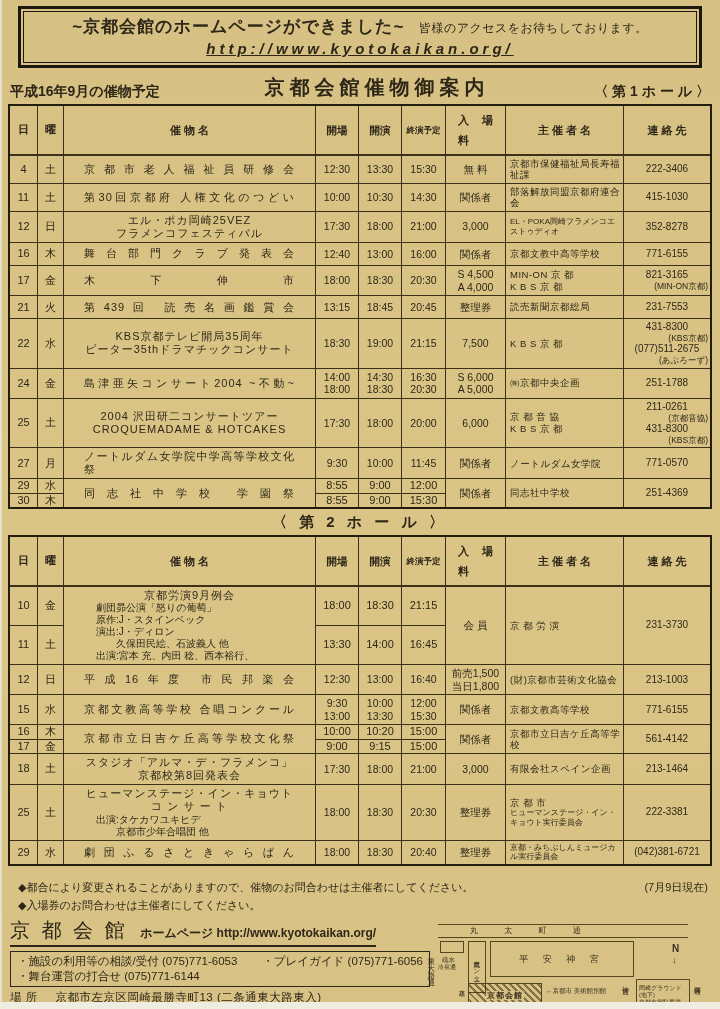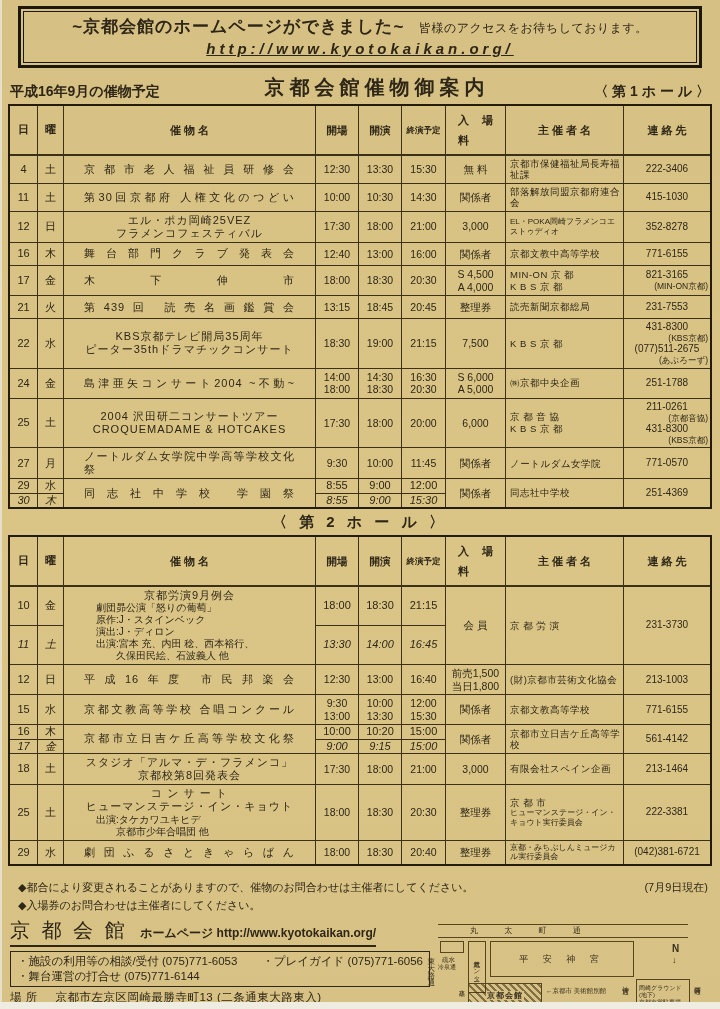--- a/index.html
+++ b/index.html
@@ -35,21 +35,21 @@
   .etable{border:2px solid #241d0e;background:transparent;}
   .t-row{display:grid;grid-template-columns:28px 26px 252px 43px 43px 44px 60px 118px auto;
          border-top:1px solid var(--ln);min-height:23px;}
   .t-row:first-child{border-top:none;}
   .t-head{font-weight:bold;border-bottom:1px solid var(--ln);}
   .c{border-right:1px solid var(--ln);display:flex;flex-direction:column;justify-content:center;
      align-items:center;padding:2px 2px;font-size:11px;line-height:1.2;}
   .c:last-child{border-right:none;}
   .c.split{padding:0;}
   .sub{flex:1 1 0;display:flex;align-items:center;justify-content:center;width:100%;}
-  .sub + .sub{border-top:1px solid var(--ln);font-style:italic;}
+  .sub + .sub{border-top:1px solid var(--ln);}
   .ct{align-items:stretch;padding:2px 4px;}
   .tm{text-align:center;letter-spacing:1px;}
   .tm.just{text-align:justify;text-align-last:justify;padding:0 16px;}
   .ts{font-size:10px;text-align:left;padding-left:28px;letter-spacing:0;}
   .tl{font-size:10.5px;}
   .cp div{font-size:10.5px;}
   .co{align-items:flex-start;padding-left:4px;}
   .co div{font-size:9.5px;letter-spacing:0.5px;text-align:left;}
   .co div.sm{font-size:8px;letter-spacing:0;}
   .cc div{font-size:10px;}
@@ -463,22 +463,22 @@
         </div>
         <div class="c split">
           <div class="sub">金</div>
           <div class="sub">土</div>
         </div>
         <div class="c ct">
           <div class="tm">京都労演9月例会</div>
           <div class="ts">劇団昴公演「怒りの葡萄」</div>
           <div class="ts">原作:J・スタインベック</div>
           <div class="ts">演出:J・ディロン</div>
+          <div class="ts">　　久保田民絵、石波義人 他</div>
           <div class="ts">出演:宮本 充、内田 稔、西本裕行、</div>
-          <div class="ts">　　久保田民絵、石波義人 他</div>
         </div>
         <div class="c split">
           <div class="sub">18:00</div>
           <div class="sub">13:30</div>
         </div>
         <div class="c split">
           <div class="sub">18:30</div>
           <div class="sub">14:00</div>
         </div>
         <div class="c split">
@@ -606,22 +606,22 @@
           <div>有限会社スペイン企画</div>
         </div>
         <div class="c cc">
           <div>213-1464</div>
         </div>
       </div>
       <div class="t-row">
         <div class="c">25</div>
         <div class="c">土</div>
         <div class="c ct">
+          <div class="tm">ヒューマンステージ・イン・キョウト</div>
           <div class="tm">コ ン サ ー ト</div>
-          <div class="tm">ヒューマンステージ・イン・キョウト</div>
           <div class="ts">出演:タケカワユキヒデ</div>
           <div class="ts">　　京都市少年合唱団 他</div>
         </div>
         <div class="c">
           <div class="tl">18:00</div>
         </div>
         <div class="c">
           <div class="tl">18:30</div>
         </div>
         <div class="c">

